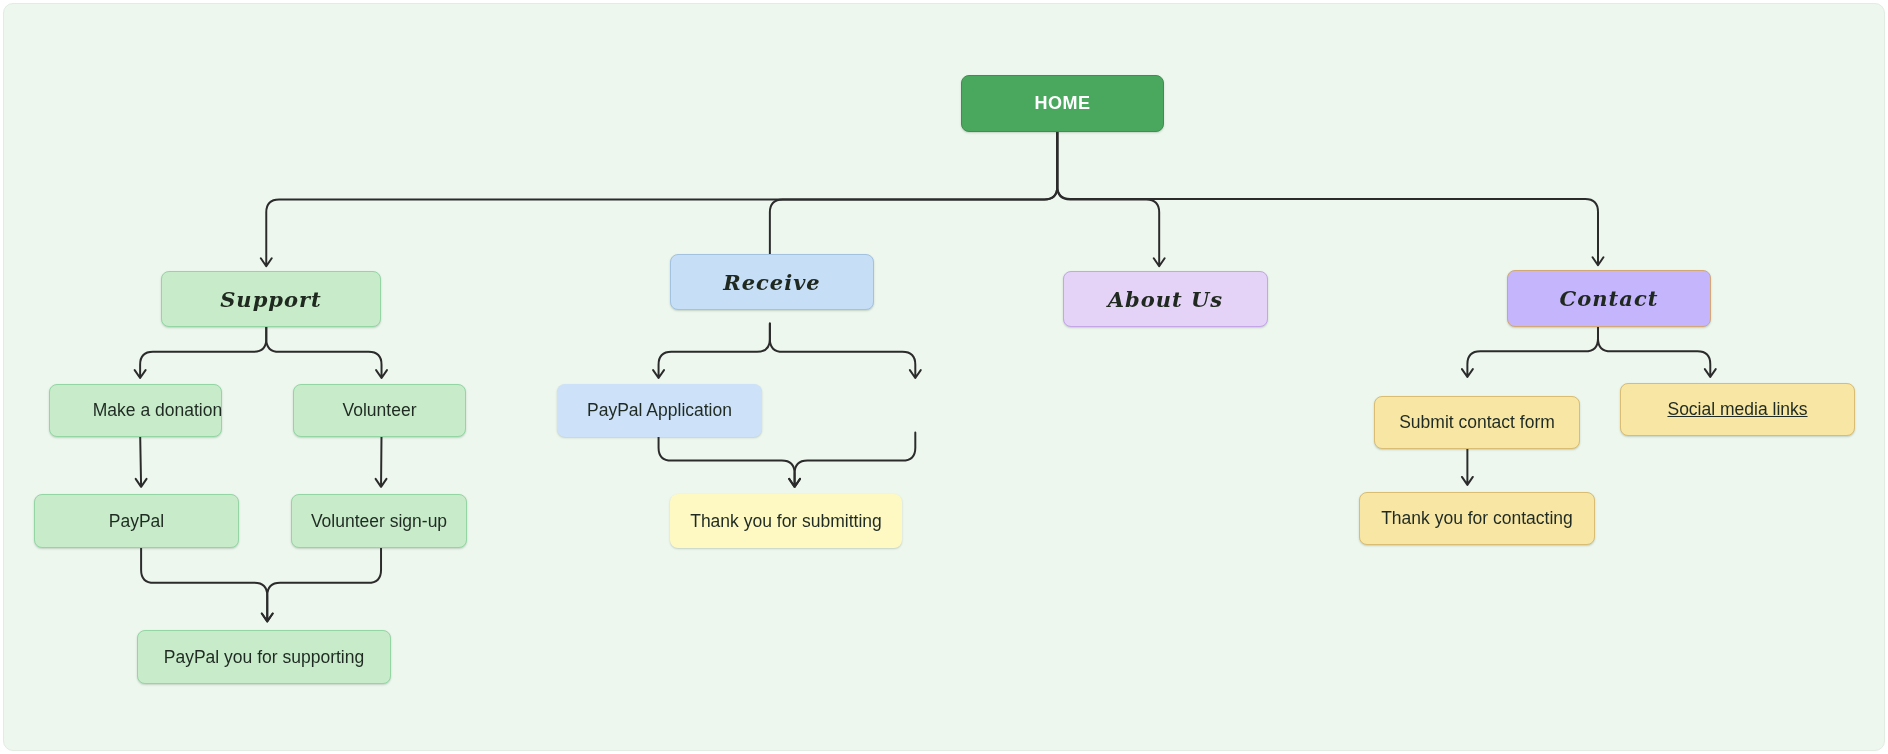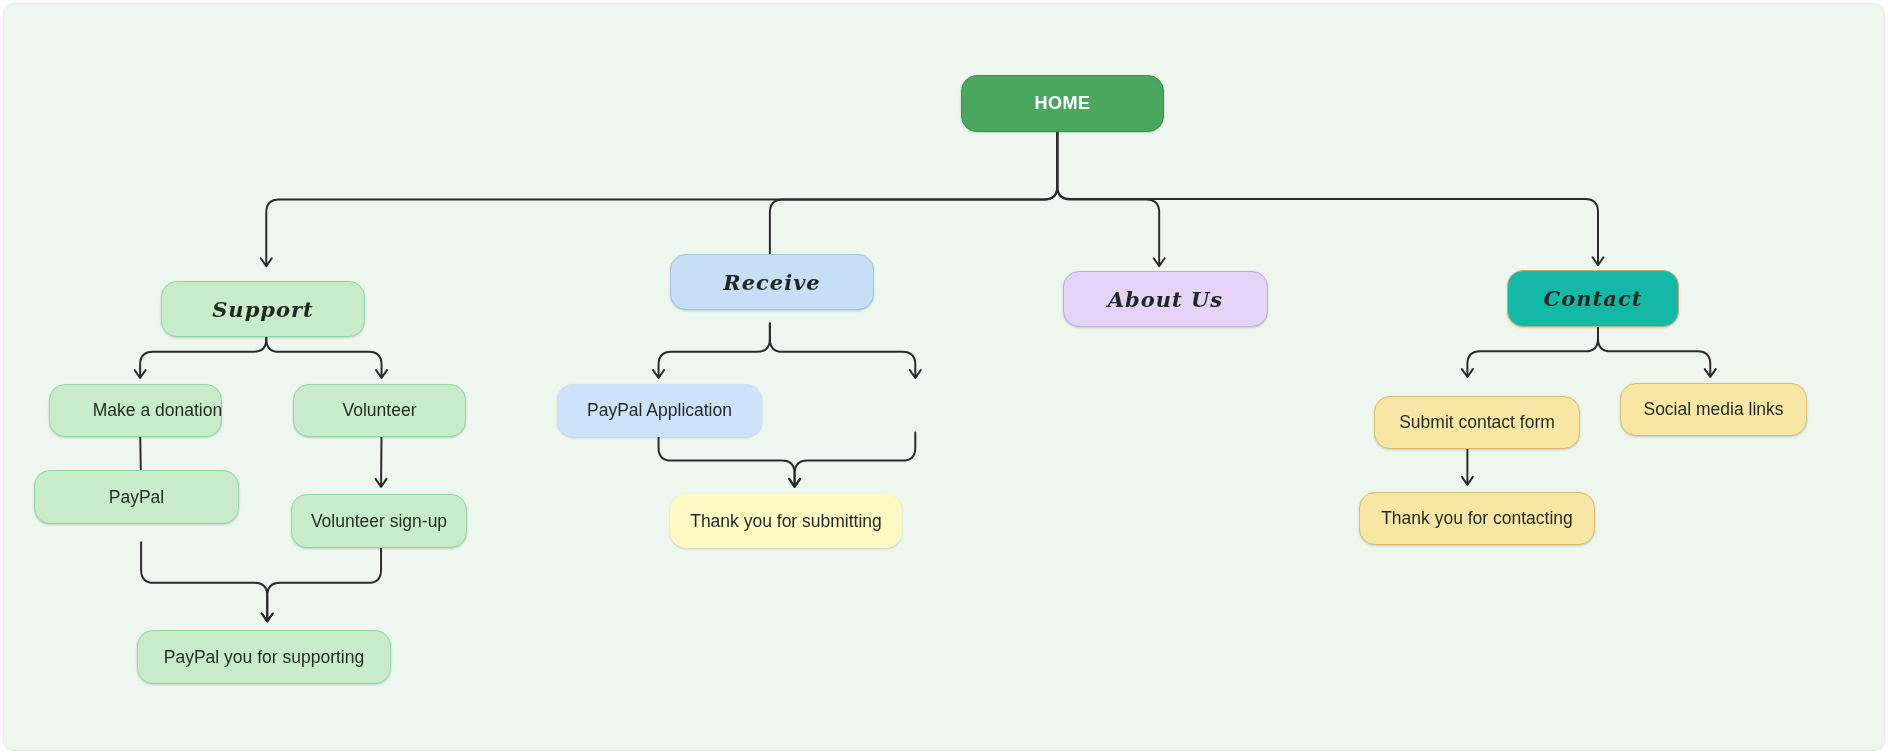--- a/index.html
+++ b/index.html
@@ -26,21 +26,21 @@
   svg.edges {
     position: absolute; left: 0; top: 0;
     width: 100%; height: 100%;
     pointer-events: none;
   }
   .node {
     position: absolute;
     display: flex;
     align-items: center;
     justify-content: center;
-    border-radius: 16px;
+    border-radius: 8px;
     font-size: 17.5px;
     color: #1f2b22;
     box-shadow: 0 1px 2px rgba(40,70,45,0.22);
     cursor: default;
     white-space: nowrap;
     text-align: right;
   }
   .node.bold-white {
     color: #ffffff;
     font-weight: bold;
@@ -75,28 +75,28 @@
         <path d="M 768 323 L 768 338.5 Q 768 351.5 755 351.5 L 668.5 351.5 Q 655.5 351.5 655.5 364.5 L 655.5 378 M 650 370 L 655.5 378 L 661 370" fill="none" stroke="#2b2b2b" stroke-width="2" stroke-linecap="round" stroke-linejoin="round"></path>
         <path d="M 768 323 L 768 338.5 Q 768 351.5 781 351.5 L 902 351.5 Q 915 351.5 915 364.5 L 915 378 M 909.5 370 L 915 378 L 920.5 370" fill="none" stroke="#2b2b2b" stroke-width="2" stroke-linecap="round" stroke-linejoin="round"></path>
         <path d="M 655.5 433 L 655.5 448.5 Q 655.5 461.5 668.5 461.5 L 780 461.5 Q 793 461.5 793 474.5 L 793 488 M 787.5 480 L 793 488 L 798.5 480" fill="none" stroke="#2b2b2b" stroke-width="2" stroke-linecap="round" stroke-linejoin="round"></path>
         <path d="M 915 433 L 915 448.5 Q 915 461.5 902 461.5 L 806 461.5 Q 793 461.5 793 474.5 L 793 488 M 787.5 480 L 793 488 L 798.5 480" fill="none" stroke="#2b2b2b" stroke-width="2" stroke-linecap="round" stroke-linejoin="round"></path>
         <path d="M 1605 323 L 1605 338 Q 1605 351 1592 351 L 1486 351 Q 1473 351 1473 364 L 1473 377 M 1467.5 369 L 1473 377 L 1478.5 369" fill="none" stroke="#2b2b2b" stroke-width="2" stroke-linecap="round" stroke-linejoin="round"></path>
         <path d="M 1605 323 L 1605 338 Q 1605 351 1618 351 L 1705.5 351 Q 1718.5 351 1718.5 364 L 1718.5 377 M 1713 369 L 1718.5 377 L 1724 369" fill="none" stroke="#2b2b2b" stroke-width="2" stroke-linecap="round" stroke-linejoin="round"></path>
         <path d="M 1473 432 L 1473 486 M 1467.5 478 L 1473 486 L 1478.5 478" fill="none" stroke="#2b2b2b" stroke-width="2" stroke-linecap="round" stroke-linejoin="round"></path>
       </svg>
 
   <div class="node bold-white" style="left: 957px; top: 71px; width: 203px; height: 57px; background: rgb(74, 168, 94); border: 1.5px solid rgb(62, 142, 81);">HOME</div>
-      <div class="node script" style="left: 157px; top: 267px; width: 204px; height: 56px; background: rgb(200, 236, 202); border: 1.5px solid rgb(147, 214, 164); margin-top: 10px;">Support</div>
+      <div class="node script" style="left: 157px; top: 267px; width: 220px; height: 56px; background: rgb(200, 236, 202); border: 1.5px solid rgb(147, 214, 164);">Support</div>
       <div class="node script" style="left: 666px; top: 250px; width: 204px; height: 56px; background: rgb(198, 222, 246); border: 1.5px solid rgb(163, 194, 224);">Receive</div>
       <div class="node script" style="left: 1059px; top: 267px; width: 205px; height: 56px; background: rgb(228, 211, 247); border: 1.5px solid rgb(195, 165, 232);">About Us</div>
-      <div class="node script" style="left: 1503px; top: 266px; width: 172px; height: 57px; background: #14b8a6; border: 1.5px solid rgb(211, 168, 120);">Contact</div>
+      <div class="node script" style="left: 1503px; top: 266px; width: 204px; height: 57px; background: #c4b5fd; border: 1.5px solid rgb(211, 168, 120);">Contact</div>
       <div class="node" style="left: 45px; top: 380px; width: 173px; height: 53px; background: rgb(200, 236, 202); border: 1.5px solid rgb(147, 214, 164); padding-left: 44px;">Make a donation</div>
       <div class="node" style="left: 289px; top: 380px; width: 173px; height: 53px; background: rgb(200, 236, 202); border: 1.5px solid rgb(147, 214, 164);">Volunteer</div>
       <div class="node" style="left: 553px; top: 380px; width: 205px; height: 53px; background: rgb(205, 225, 248); border: none;">PayPal Application</div>
       <div class="node" style="left: 1370px; top: 392px; width: 206px; height: 53px; background: rgb(248, 230, 165); border: 1.5px solid rgb(217, 189, 114);">Submit contact form</div>
-      <div class="node" style="left: 1616px; top: 379px; width: 187px; height: 53px; background: rgb(248, 230, 165); border: 1.5px solid rgb(217, 189, 114);">Social media links</div>
-      <div class="node" style="left: 30px; top: 466px; width: 205px; height: 54px; background: rgb(200, 236, 202); border: 1.5px solid rgb(147, 214, 164);">PayPal</div>
+      <div class="node" style="left: 1616px; top: 379px; width: 235px; height: 53px; background: rgb(248, 230, 165); border: 1.5px solid rgb(217, 189, 114); text-decoration: underline;">Social media links</div>
+      <div class="node" style="left: 30px; top: 490px; width: 205px; height: 54px; background: rgb(200, 236, 202); border: 1.5px solid rgb(147, 214, 164);">PayPal</div>
       <div class="node" style="left: 287px; top: 490px; width: 176px; height: 54px; background: rgb(200, 236, 202); border: 1.5px solid rgb(147, 214, 164);">Volunteer sign-up</div>
       <div class="node" style="left: 666px; top: 490px; width: 232px; height: 54px; background: #fef9c3; border: none;">Thank you for submitting</div>
       <div class="node" style="left: 1355px; top: 488px; width: 236px; height: 53px; background: rgb(248, 230, 165); border: 1.5px solid rgb(217, 189, 114);">Thank you for contacting</div>
       <div class="node" style="left: 133px; top: 626px; width: 254px; height: 54px; background: rgb(200, 236, 202); border: 1.5px solid rgb(147, 214, 164);">PayPal you for supporting</div>
     </div>
 </div>
 
 </body></html>

